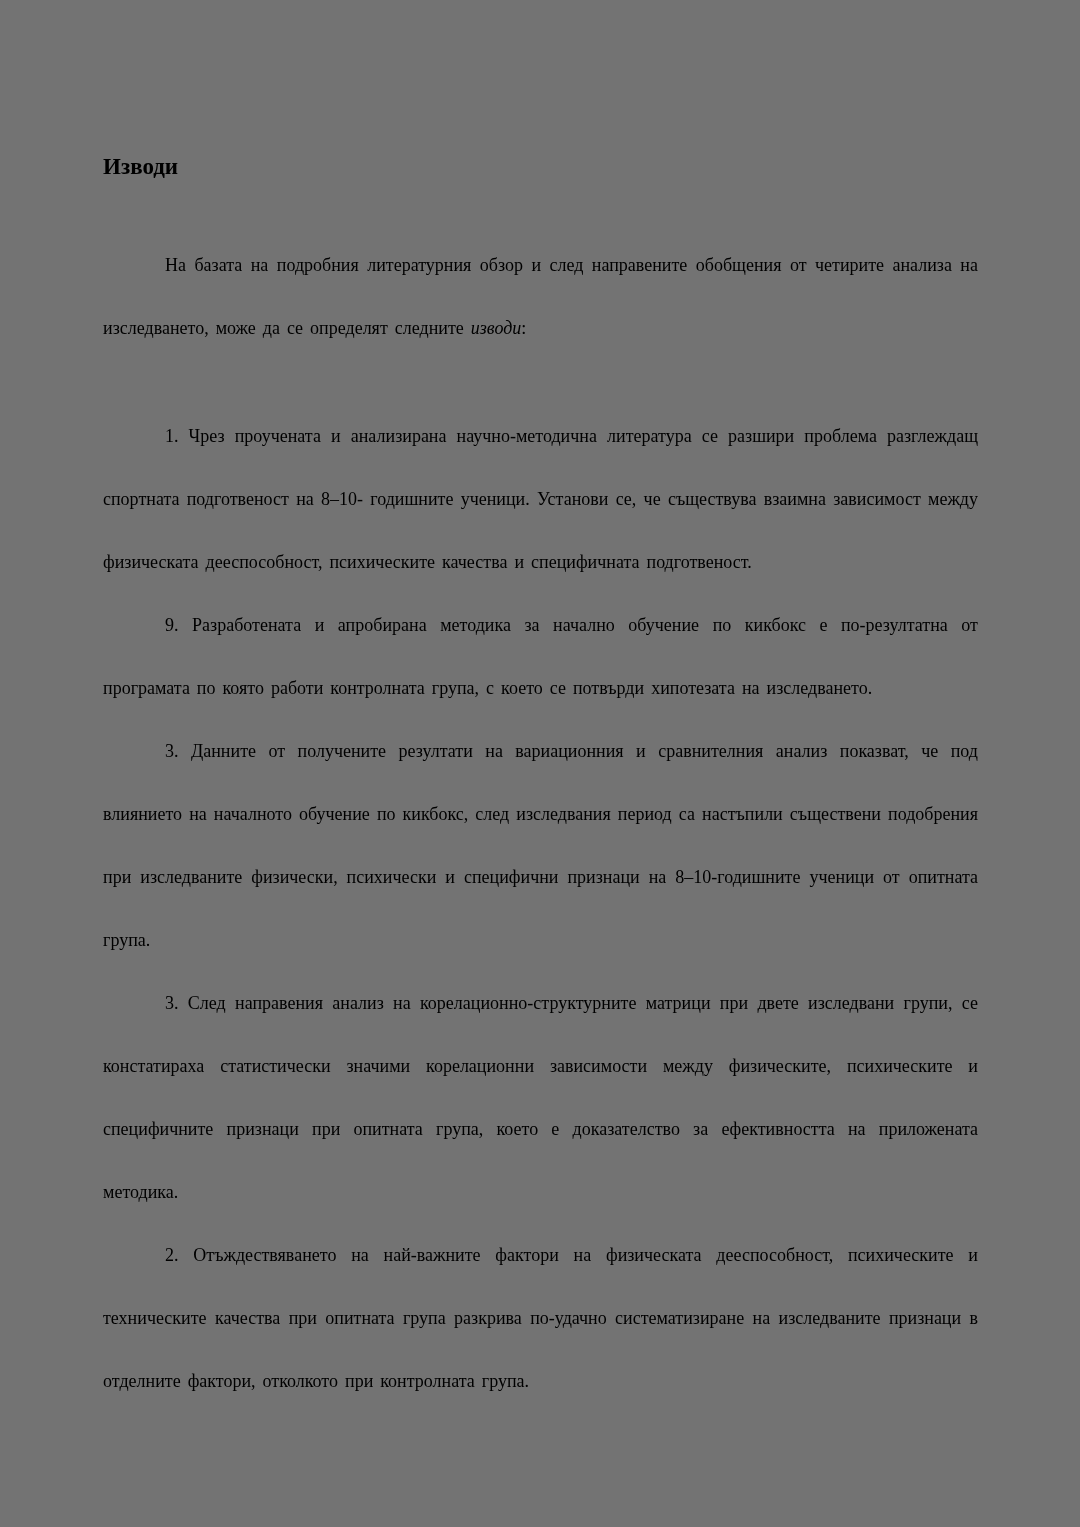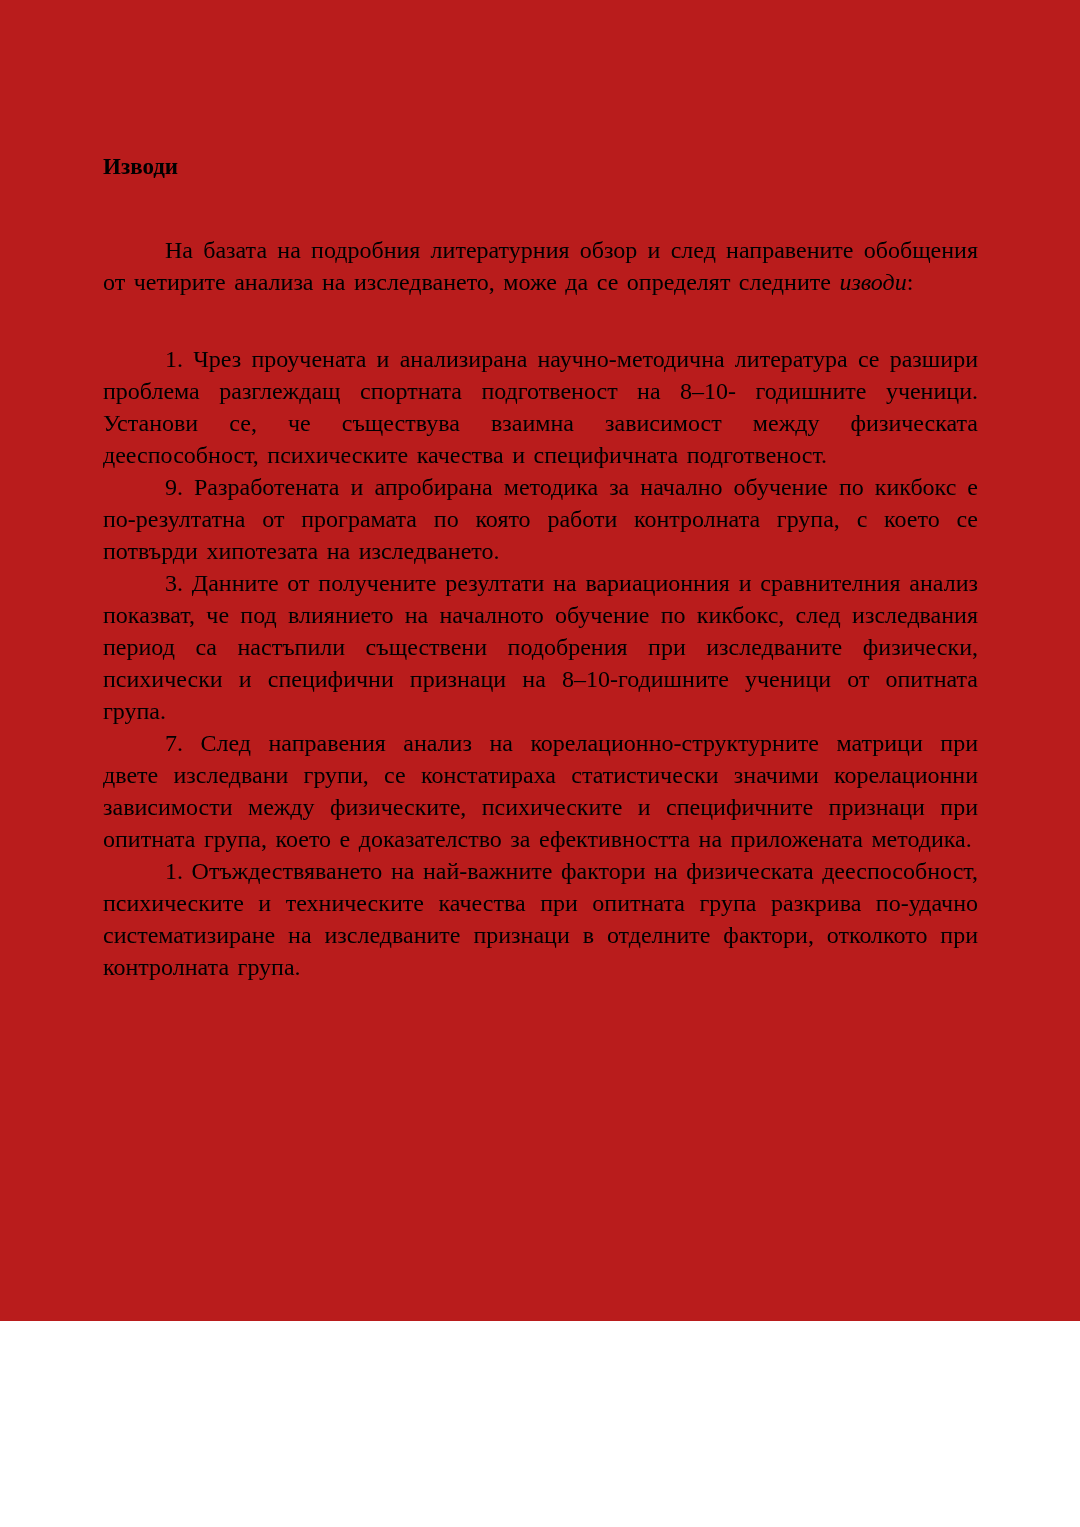--- a/index.html
+++ b/index.html
@@ -8,34 +8,34 @@
     height: 1527px;
     background: #ffffff;
   }
   body {
     font-family: "Liberation Serif", "DejaVu Serif", serif;
     color: #000000;
     overflow: hidden;
   }
   .page {
     width: 1080px;
-    height: 1321px;
-    background: #b91c1c;
+    height: 1527px;
+    background: #737373;
     padding: 145px 102px 0 103px;
   }
   .doc-heading {
     font-size: 23px;
     font-weight: bold;
     line-height: 44.5px;
     margin-bottom: 44.5px;
     text-align: left;
   }
   .para {
-    font-size: 24px;
-    line-height: 32px;
+    font-size: 18px;
+    line-height: 63px;
     text-align: justify;
     text-indent: 62px;
     word-spacing: 2.5px;
   }
   .intro-para {
     margin-bottom: 44.5px;
   }
   .italic-word {
     font-style: italic;
   }
@@ -48,17 +48,17 @@
   <h1 class="doc-heading">Изводи</h1>
 
   <p class="para intro-para"><span>На базата на подробния литературния обзор и след направените обобщения от четирите анализа на изследването, може да се определят следните </span><span class="italic-word">изводи</span><span>:</span></p>
 
   <p class="para">1. Чрез проучената и анализирана научно-методична литература се разшири проблема разглеждащ спортната подготвеност на 8–10- годишните ученици. Установи се, че съществува взаимна зависимост между физическата дееспособност, психическите качества и специфичната подготвеност.</p>
 
   <p class="para">9. Разработената и апробирана методика за начално обучение по кикбокс е по-резултатна от програмата по която работи контролната група, с което се потвърди хипотезата на изследването.</p>
 
   <p class="para">3. Данните от получените резултати на вариационния и сравнителния анализ показват, че под влиянието на началното обучение по кикбокс, след изследвания период са настъпили съществени подобрения при изследваните физически, психически и специфични признаци на 8–10-годишните ученици от опитната група.</p>
 
-  <p class="para">7. След направения анализ на корелационно-структурните матрици при двете изследвани групи, се констатираха статистически значими корелационни зависимости между физическите, психическите и специфичните признаци при опитната група, което е доказателство за ефективността на приложената методика.</p>
+  <p class="para">3. След направения анализ на корелационно-структурните матрици при двете изследвани групи, се констатираха статистически значими корелационни зависимости между физическите, психическите и специфичните признаци при опитната група, което е доказателство за ефективността на приложената методика.</p>
 
-  <p class="para">1. Отъждествяването на най-важните фактори на физическата дееспособност, психическите и техническите качества при опитната група разкрива по-удачно систематизиране на изследваните признаци в отделните фактори, отколкото при контролната група.</p>
+  <p class="para">2. Отъждествяването на най-важните фактори на физическата дееспособност, психическите и техническите качества при опитната група разкрива по-удачно систематизиране на изследваните признаци в отделните фактори, отколкото при контролната група.</p>
 
 </div>
 
 </body></html>

